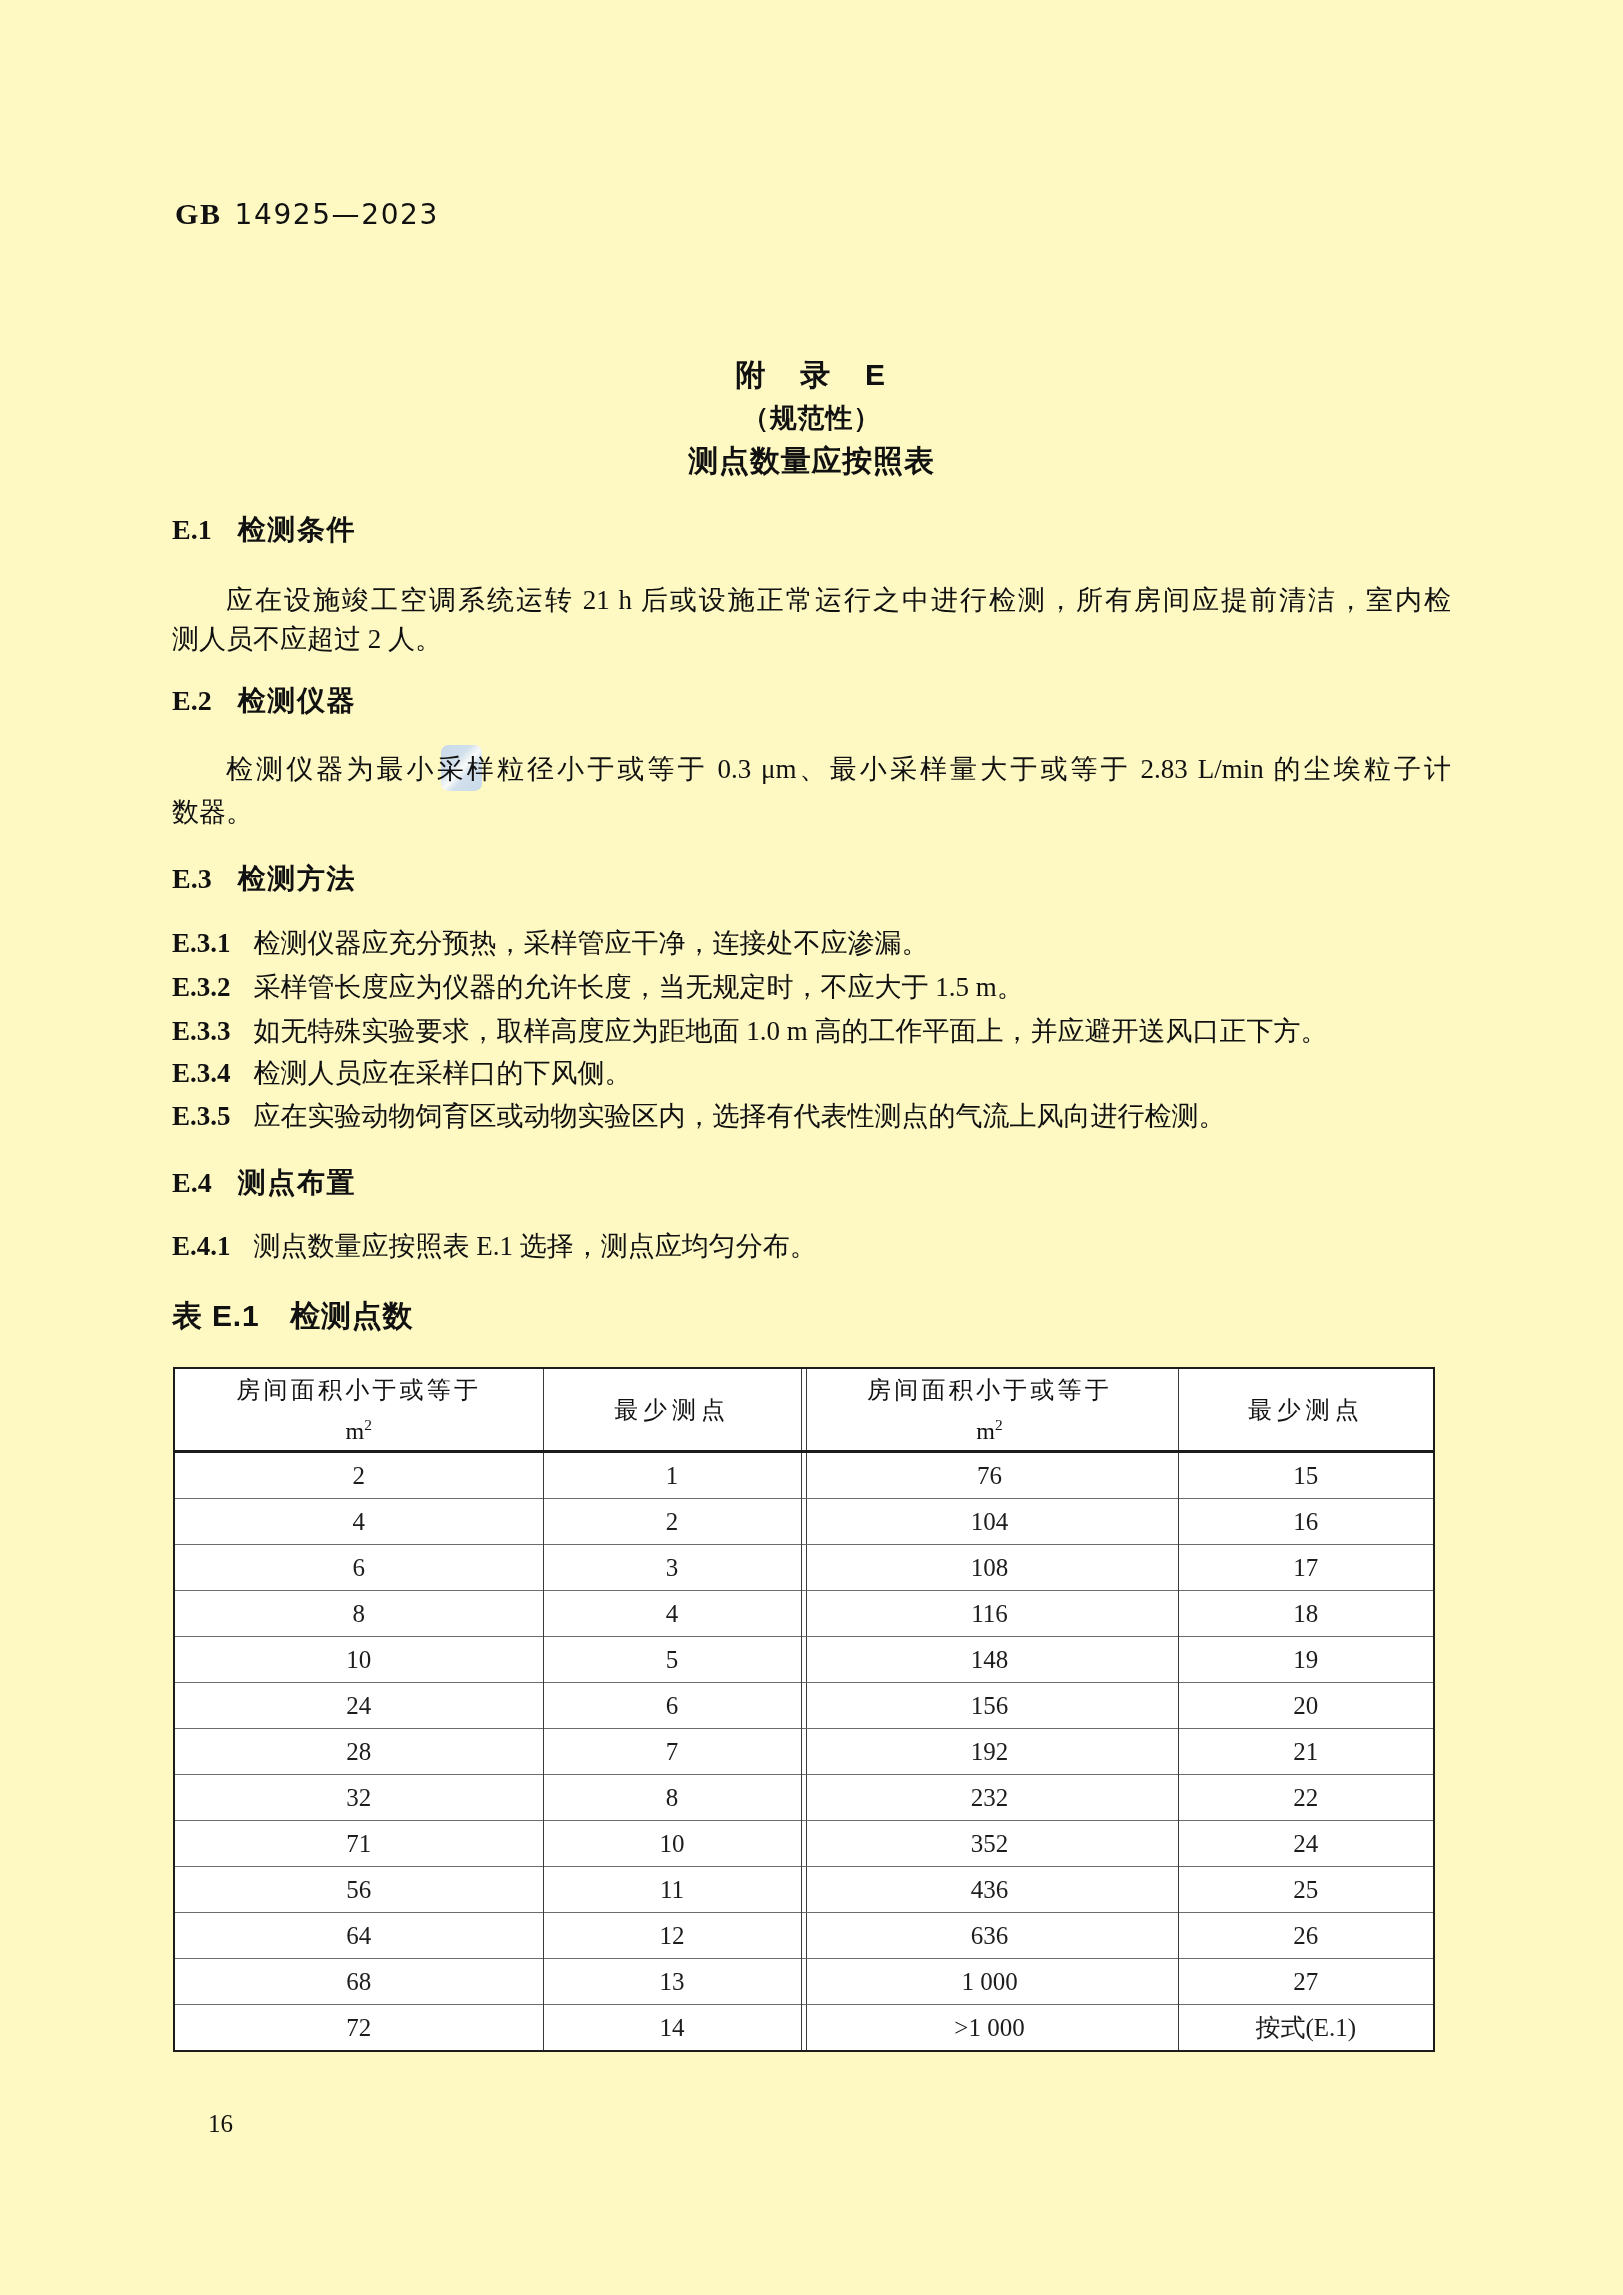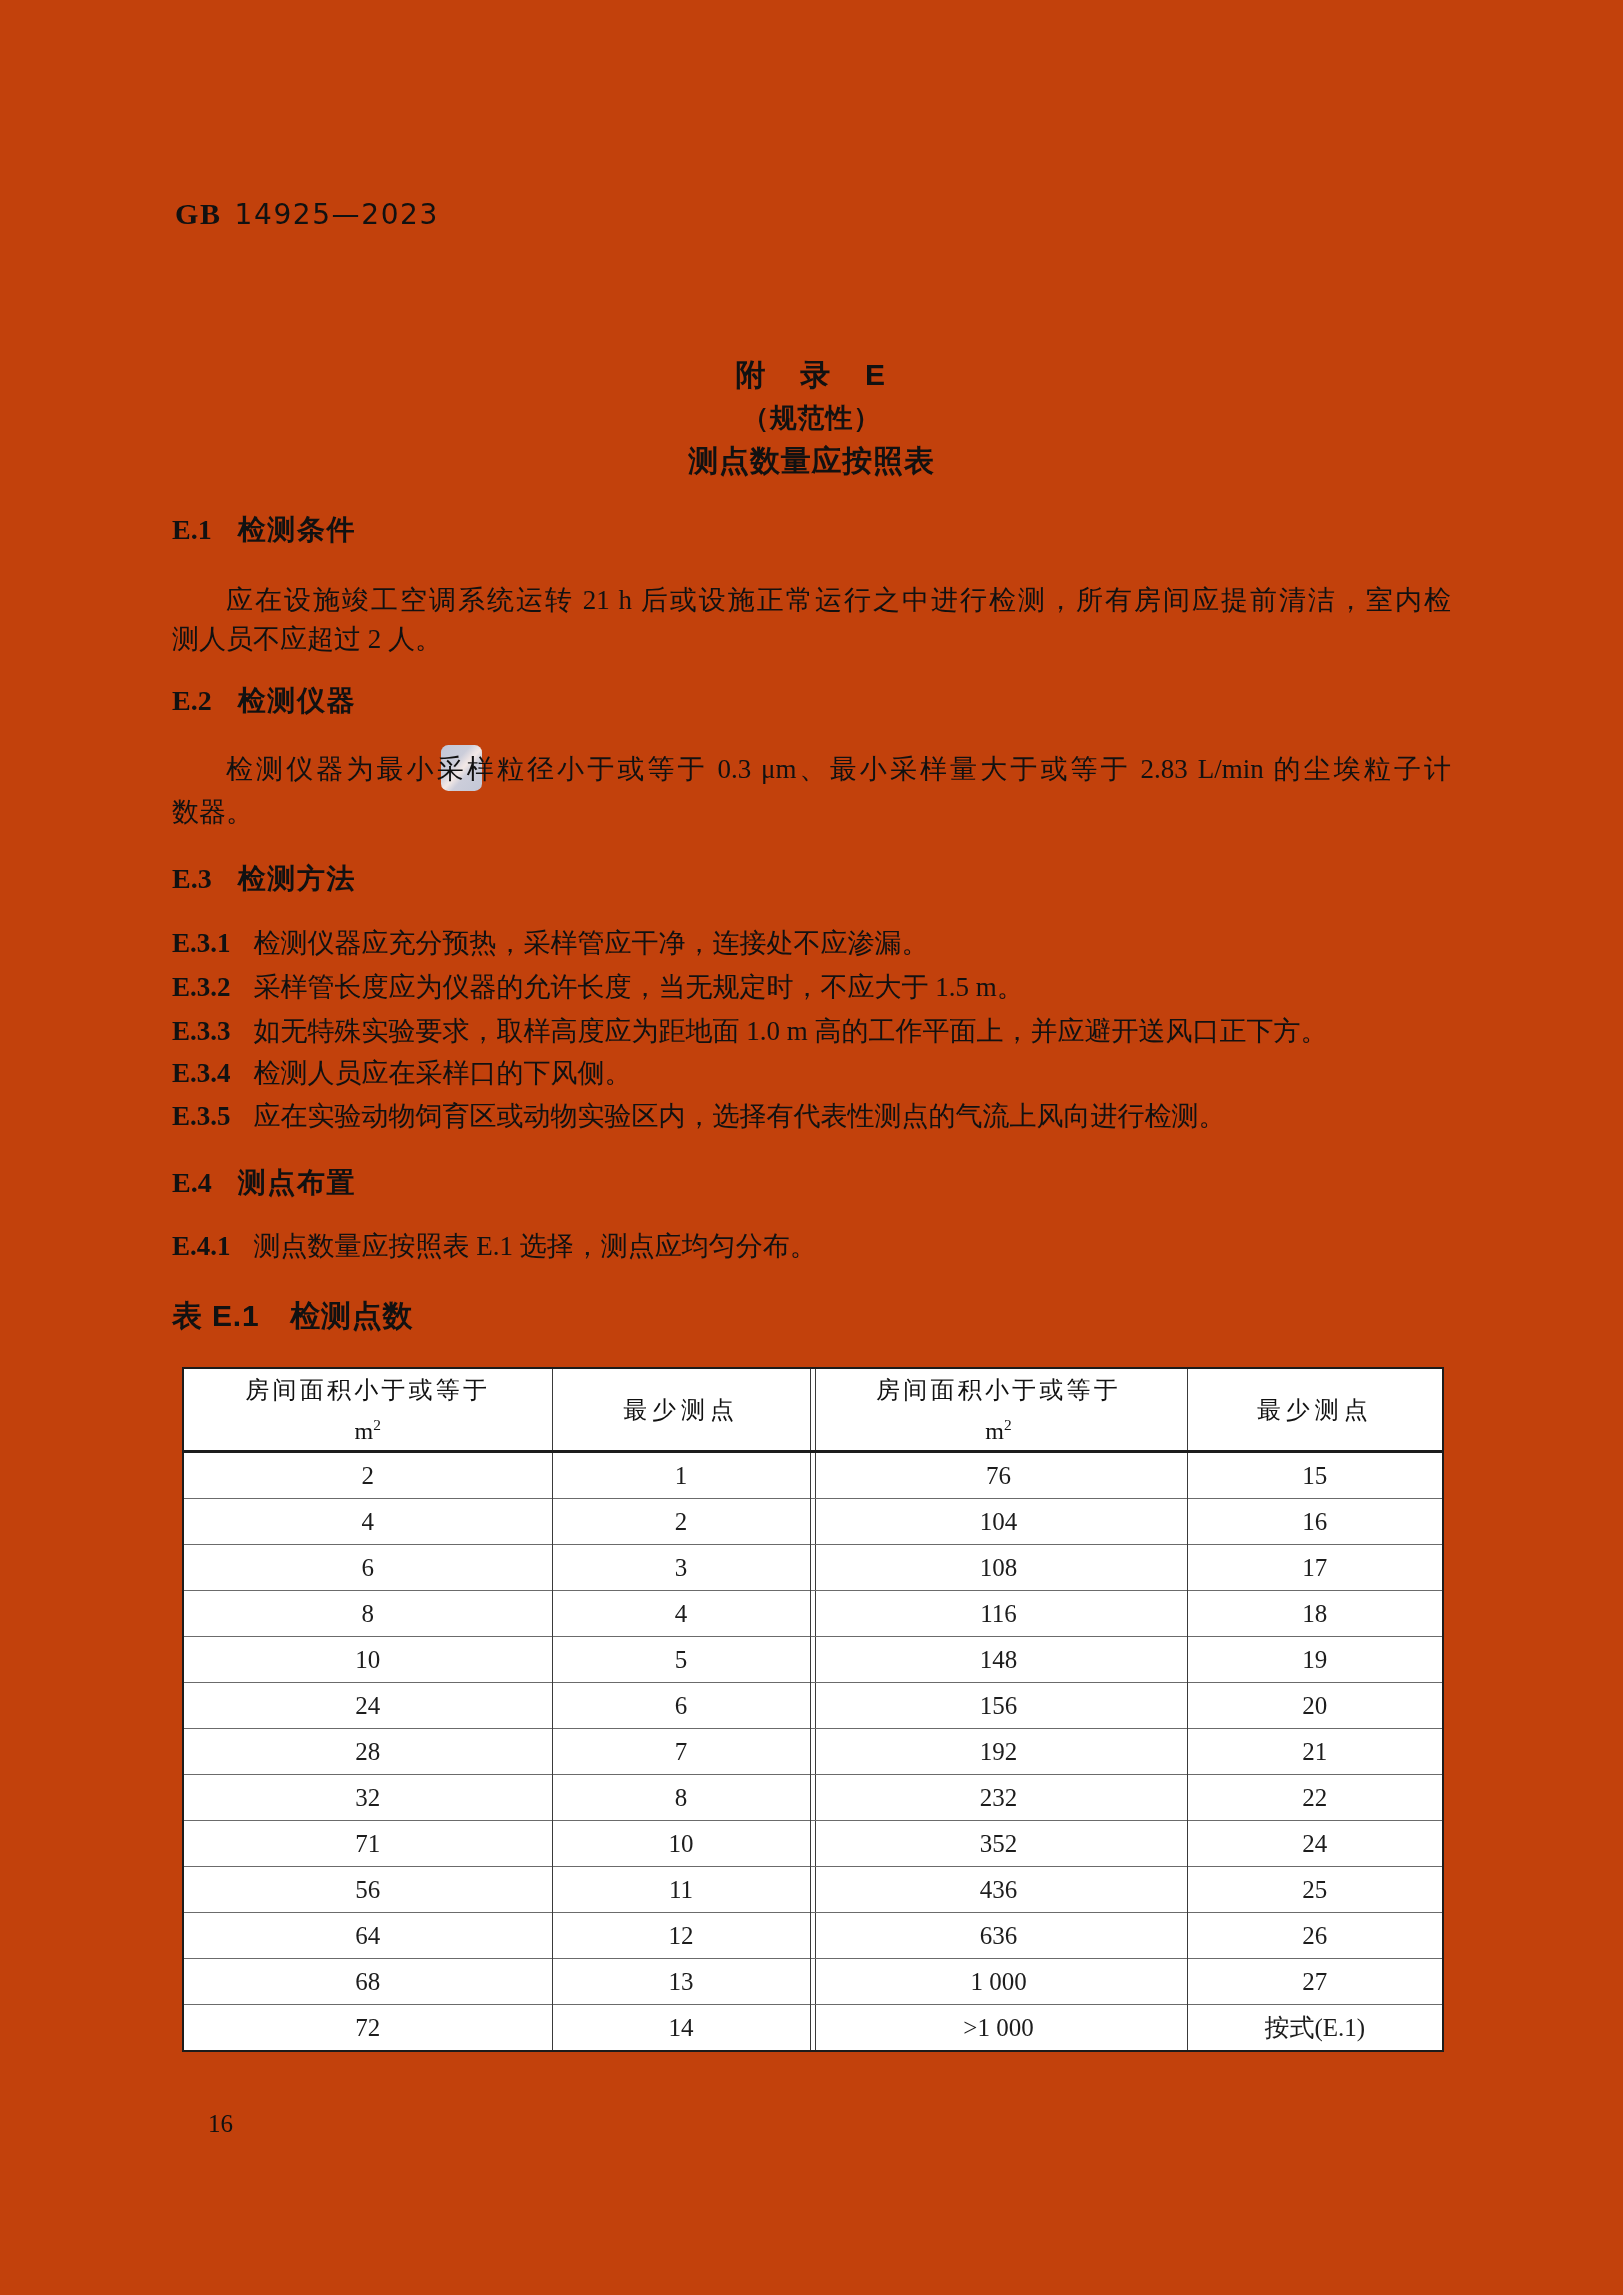--- a/index.html
+++ b/index.html
@@ -4,21 +4,21 @@
 <style>
   html, body {
     margin: 0; padding: 0;
     width: 1623px; height: 2295px;
     background: #ffffff;
     overflow: hidden;
   }
   .page {
     position: relative;
     width: 1623px; height: 2295px;
-    background: #c2410c;
+    background: #fef9c3;
     color: #111111;
     font-family: "Liberation Serif", "DejaVu Serif", serif;
   }
   .abs { position: absolute; z-index: 1; }
 
   
   .gb-code { left: 175px; top: 197px; white-space: nowrap; }
   .gb-code .gb {
     font-family: "Liberation Serif", "DejaVu Serif", serif;
     font-weight: bold; font-size: 30px; letter-spacing: 1.6px;
@@ -67,21 +67,21 @@
   }
 
   
   .tcaption {
     left: 172px; top: 1296px; width: 1261px; text-align: left;
     font-family: "Liberation Sans", "DejaVu Sans", sans-serif;
     font-weight: bold; font-size: 30px; letter-spacing: 0.8px; white-space: pre-wrap;
   }
 
   
-  .twrap { left: 182px; top: 1367px; }
+  .twrap { left: 173px; top: 1367px; }
   table.etable {
     border-collapse: collapse; table-layout: fixed;
     width: 1261px; background: #ffffff;
     border: 2.4px solid #1c1c1c;
   }
   .etable th, .etable td {
     border-left: 1.6px solid #3a3a3a;
     padding: 0; text-align: center; vertical-align: middle;
     overflow: hidden;
   }

